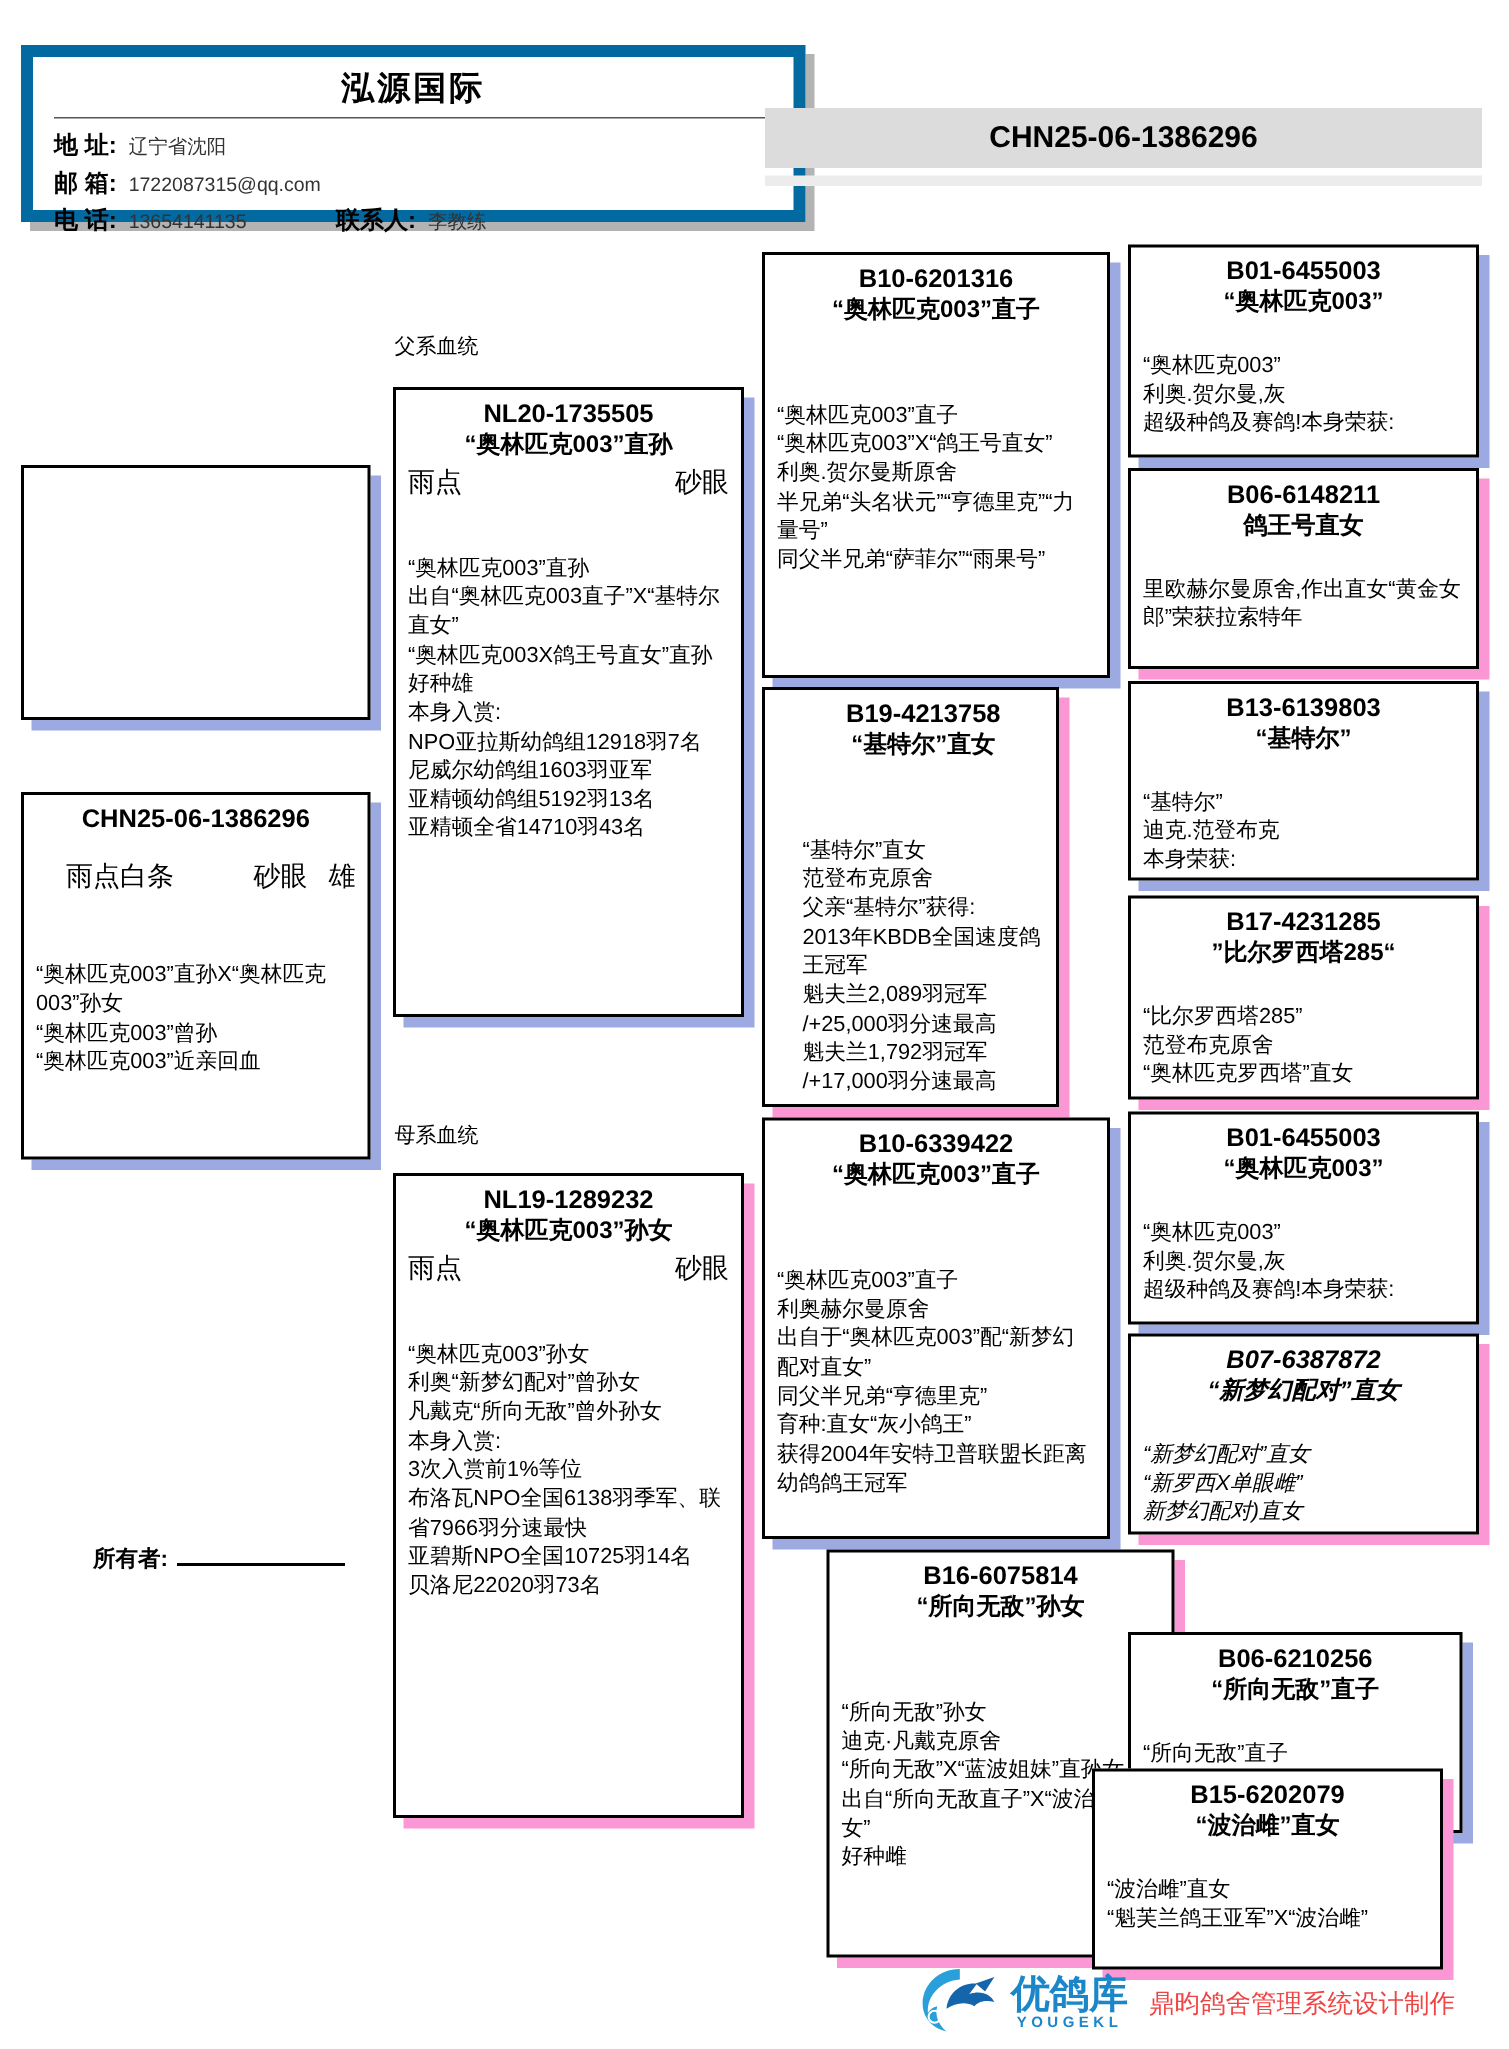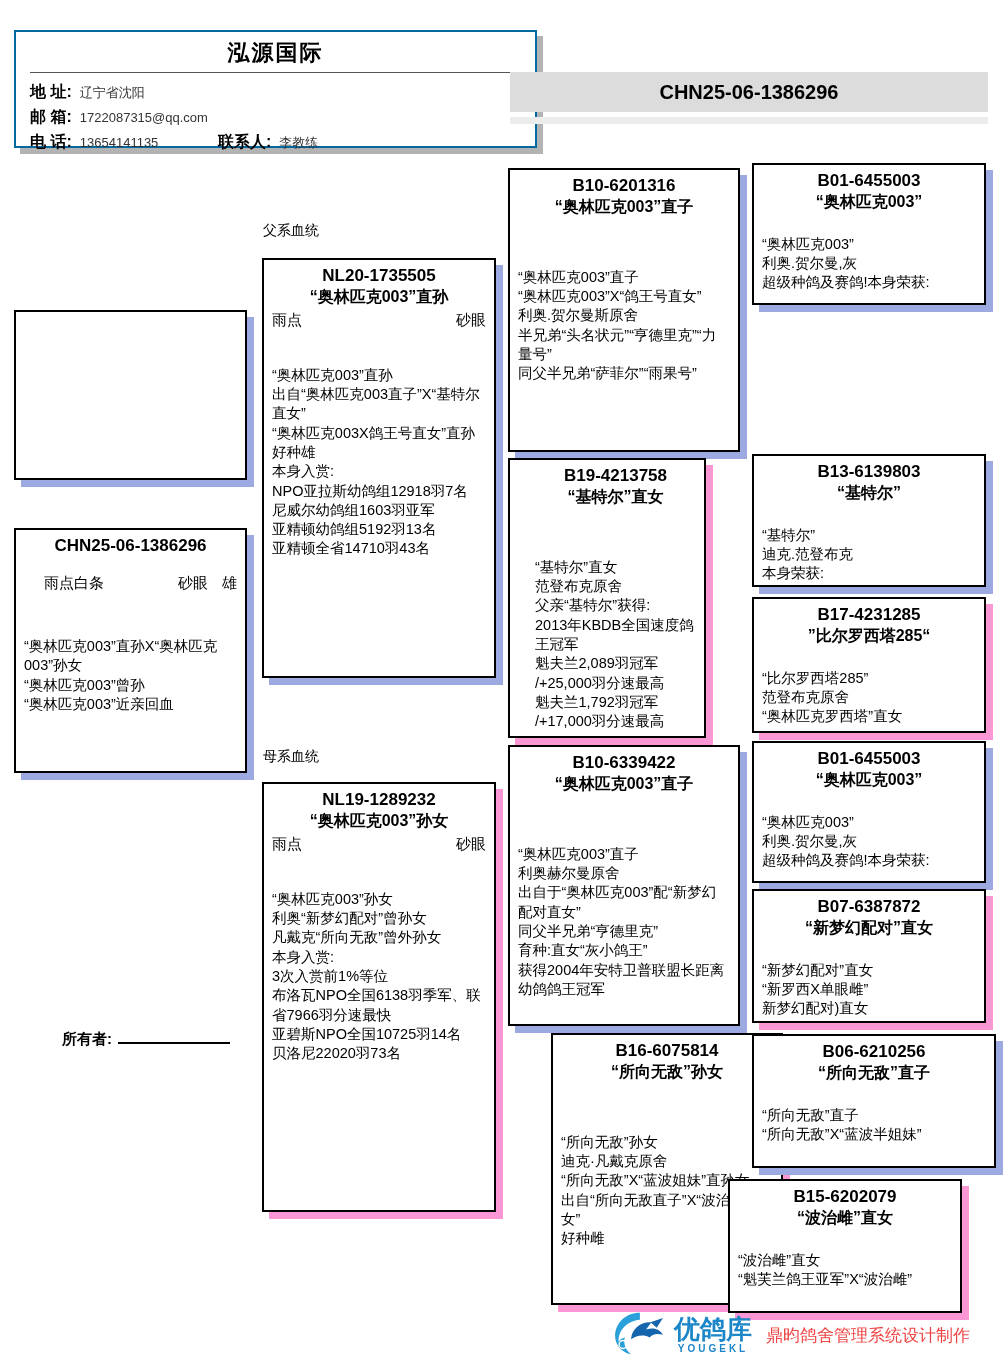--- a/index.html
+++ b/index.html
@@ -1,40 +1,40 @@
 <!DOCTYPE html>
 <html><head>
 <meta charset="utf-8">
 <style>
   html,body{margin:0;padding:0;background:#fff;}
   body{font-family:"Liberation Sans","DejaVu Sans",sans-serif;color:#000;}
   #canvas{position:relative;width:1006px;height:1366px;background:#fff;overflow:hidden;}
 
   
   .loft-box{position:absolute;left:14px;top:30px;width:523px;height:118px;background:#fff;
-    border:2px solid #0369a1;box-shadow:6px 6px 0 #b3b3b3;box-sizing:border-box;padding:6px 14px 6px 14px;}
+    border:8px solid #0369a1;box-shadow:6px 6px 0 #b3b3b3;box-sizing:border-box;padding:6px 14px 6px 14px;}
   .loft-title{text-align:center;font-weight:bold;font-size:22px;letter-spacing:2px;}
   .loft-rule{border:none;border-top:1px solid #555;margin:4px 0 7px 0;}
   .loft-row{font-size:13px;color:#333;line-height:1.55;white-space:nowrap;}
   .loft-label{font-weight:bold;font-size:16px;color:#000;margin-right:8px;}
   .loft-label.second{margin-left:56px;}
 
   
   .ring-banner{position:absolute;left:510px;top:72px;width:478px;height:40px;background:#dcdcdc;
     text-align:center;font-weight:bold;font-size:20px;line-height:40px;}
   .ring-banner-sub{position:absolute;left:510px;top:117px;width:478px;height:7px;background:#ececec;}
 
   
   .pbox{position:absolute;background:#fff;border:2px solid #000;box-sizing:border-box;
     padding:5px 8px;font-size:14.5px;line-height:1.33;}
   .pbox.blue{box-shadow:7px 7px 0 #9daae2;}
   .pbox.pink{box-shadow:7px 7px 0 #fb97d4;}
   .pbox-ring{text-align:center;font-weight:bold;font-size:17px;line-height:1.3;}
   .pbox-name{text-align:center;font-weight:bold;font-size:16px;line-height:1.3;}
-  .pbox-traits{display:flex;justify-content:space-between;font-size:15px;margin-top:2px;}
+  .pbox-traits{display:flex;justify-content:space-between;font-size:18px;margin-top:2px;}
   .pbox-traits .sex{margin-left:14px;}
   .pbox-body{white-space:pre-line;margin-top:22px;}
   .pbox-body.gap-md{margin-top:36px;}
   .pbox-body.gap-lg{margin-top:50px;}
   .pbox-body.gap-sub{margin-top:44px;}
 
   .line-label{position:absolute;font-size:14px;color:#000;}
 
   .owner-line{position:absolute;left:62px;top:1028px;font-size:15px;font-weight:bold;}
   .owner-underline{display:inline-block;width:112px;border-bottom:2px solid #000;height:14px;margin-left:6px;}
@@ -163,20 +163,25 @@
 好种雌</div>
   </div>
 
   <div class="pbox blue" style="left:752px;top:163px;width:234px;height:142px;">
     <div class="pbox-ring">B01-6455003</div>
     <div class="pbox-name">“奥林匹克003”</div>
     <div class="pbox-body">“奥林匹克003”
 利奥.贺尔曼,灰
 超级种鸽及赛鸽!本身荣获:</div>
   </div>
+  <div class="pbox pink" style="left:752px;top:312px;width:234px;height:134px;">
+    <div class="pbox-ring">B06-6148211</div>
+    <div class="pbox-name">鸽王号直女</div>
+    <div class="pbox-body">里欧赫尔曼原舍,作出直女“黄金女郎”荣获拉索特年</div>
+  </div>
   <div class="pbox blue" style="left:752px;top:454px;width:234px;height:133px;">
     <div class="pbox-ring">B13-6139803</div>
     <div class="pbox-name">“基特尔”</div>
     <div class="pbox-body">“基特尔”
 迪克.范登布克
 本身荣获:</div>
   </div>
   <div class="pbox pink" style="left:752px;top:597px;width:234px;height:136px;">
     <div class="pbox-ring">B17-4231285</div>
     <div class="pbox-name">”比尔罗西塔285“</div>
@@ -184,28 +189,28 @@
 范登布克原舍
 “奥林匹克罗西塔”直女</div>
   </div>
   <div class="pbox blue" style="left:752px;top:741px;width:234px;height:142px;">
     <div class="pbox-ring">B01-6455003</div>
     <div class="pbox-name">“奥林匹克003”</div>
     <div class="pbox-body">“奥林匹克003”
 利奥.贺尔曼,灰
 超级种鸽及赛鸽!本身荣获:</div>
   </div>
-  <div class="pbox pink" style="left:752px;top:889px;width:234px;height:134px;">
+  <div class="pbox pink" style="left:752px;top:889px;width:234px;height:134px;font-style:italic;">
     <div class="pbox-ring">B07-6387872</div>
     <div class="pbox-name">“新梦幻配对”直女</div>
     <div class="pbox-body">“新梦幻配对”直女
 “新罗西X单眼雌”
 新梦幻配对)直女</div>
   </div>
-  <div class="pbox blue" style="left:752px;top:1034px;width:244px;height:134px;">
+  <div class="pbox blue" style="left:752px;top:1088px;width:223px;height:134px;">
     <div class="pbox-ring">B06-6210256</div>
     <div class="pbox-name">“所向无敌”直子</div>
     <div class="pbox-body">“所向无敌”直子
 “所向无敌”X“蓝波半姐妹”</div>
   </div>
   <div class="pbox pink" style="left:728px;top:1179px;width:234px;height:134px;">
     <div class="pbox-ring">B15-6202079</div>
     <div class="pbox-name">“波治雌”直女</div>
     <div class="pbox-body">“波治雌”直女
 “魁芙兰鸽王亚军”X“波治雌”</div>

